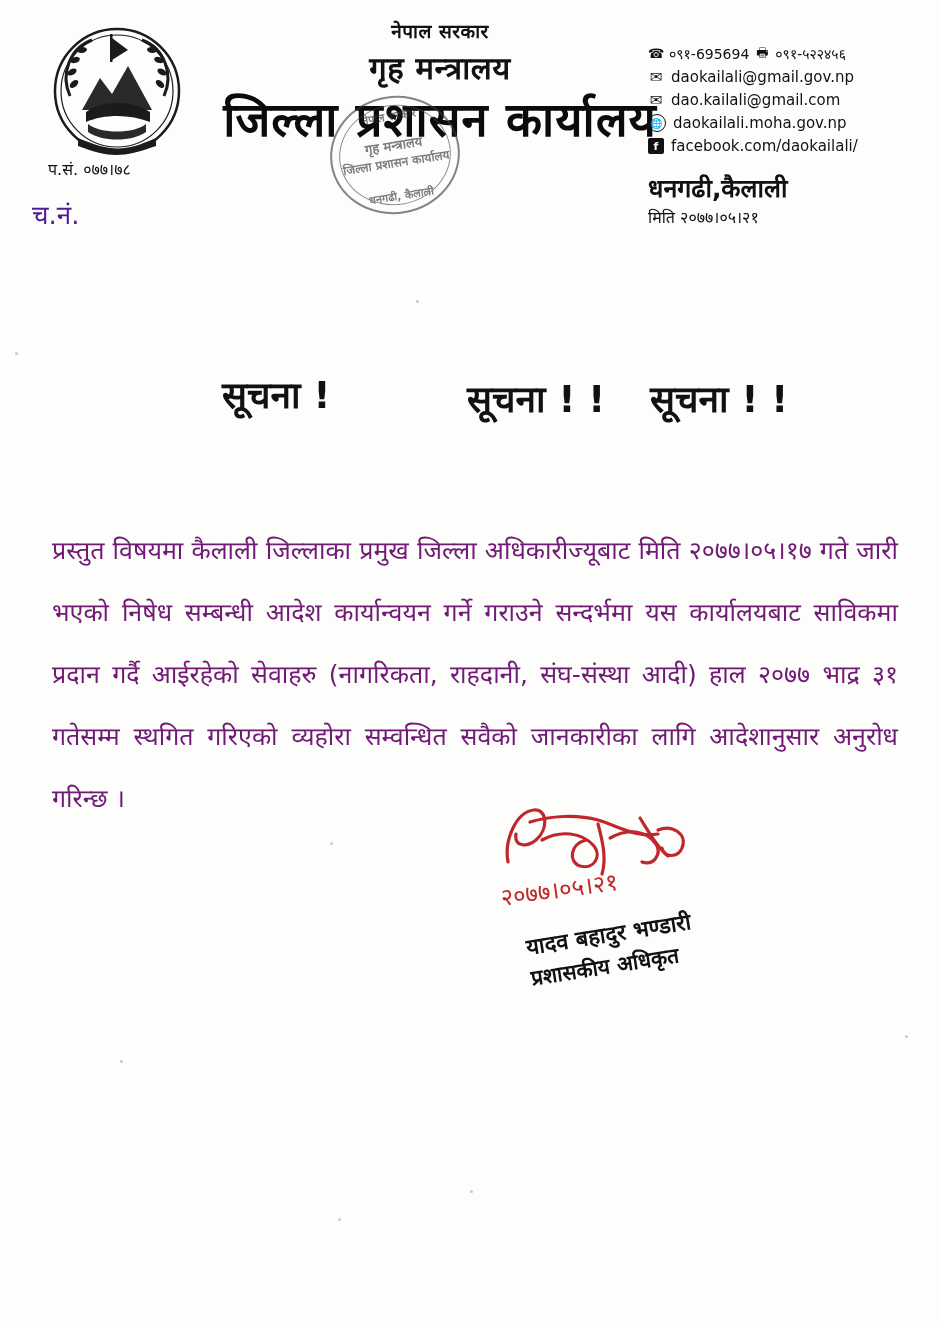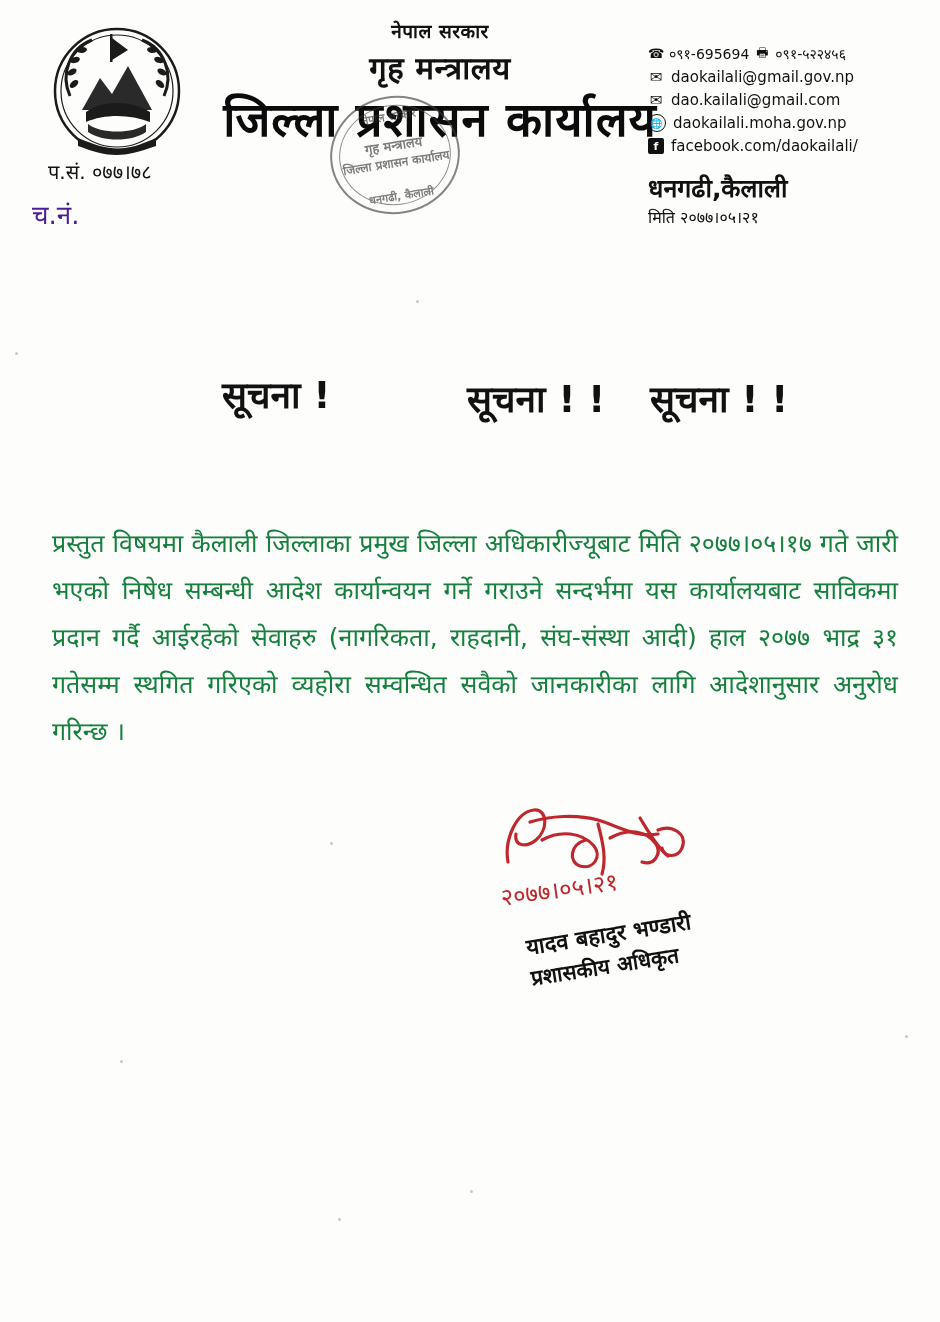--- a/index.html
+++ b/index.html
@@ -198,21 +198,21 @@
     width: 250px;
     text-align: left;
     font-size: 16px;
     color: #111;
   }
 
   .ref {
     position: absolute;
     left: 48px;
     top: 140px;
-    font-size: 20px;
+    font-size: 16px;
     color: #111;
   }
   .ref2 {
     position: absolute;
     left: 32px;
     top: 178px;
     font-size: 26px;
     color: #4c1d95;
   }
 
@@ -235,22 +235,22 @@
   .n2 { left: 425px; top: 4px; }
   .n3 { left: 608px; top: 4px; }
 
   
   .body-text {
     position: absolute;
     left: 52px;
     top: 520px;
     width: 846px;
     font-size: 25px;
-    line-height: 47px;
-    color: #15803d;
+    line-height: 62px;
+    color: #701a75;
     text-align: justify;
     text-justify: inter-word;
   }
   .body-text p { margin: 0; }
 
   
   .sig-wrap {
     position: absolute;
     left: 470px;
     top: 800px;

